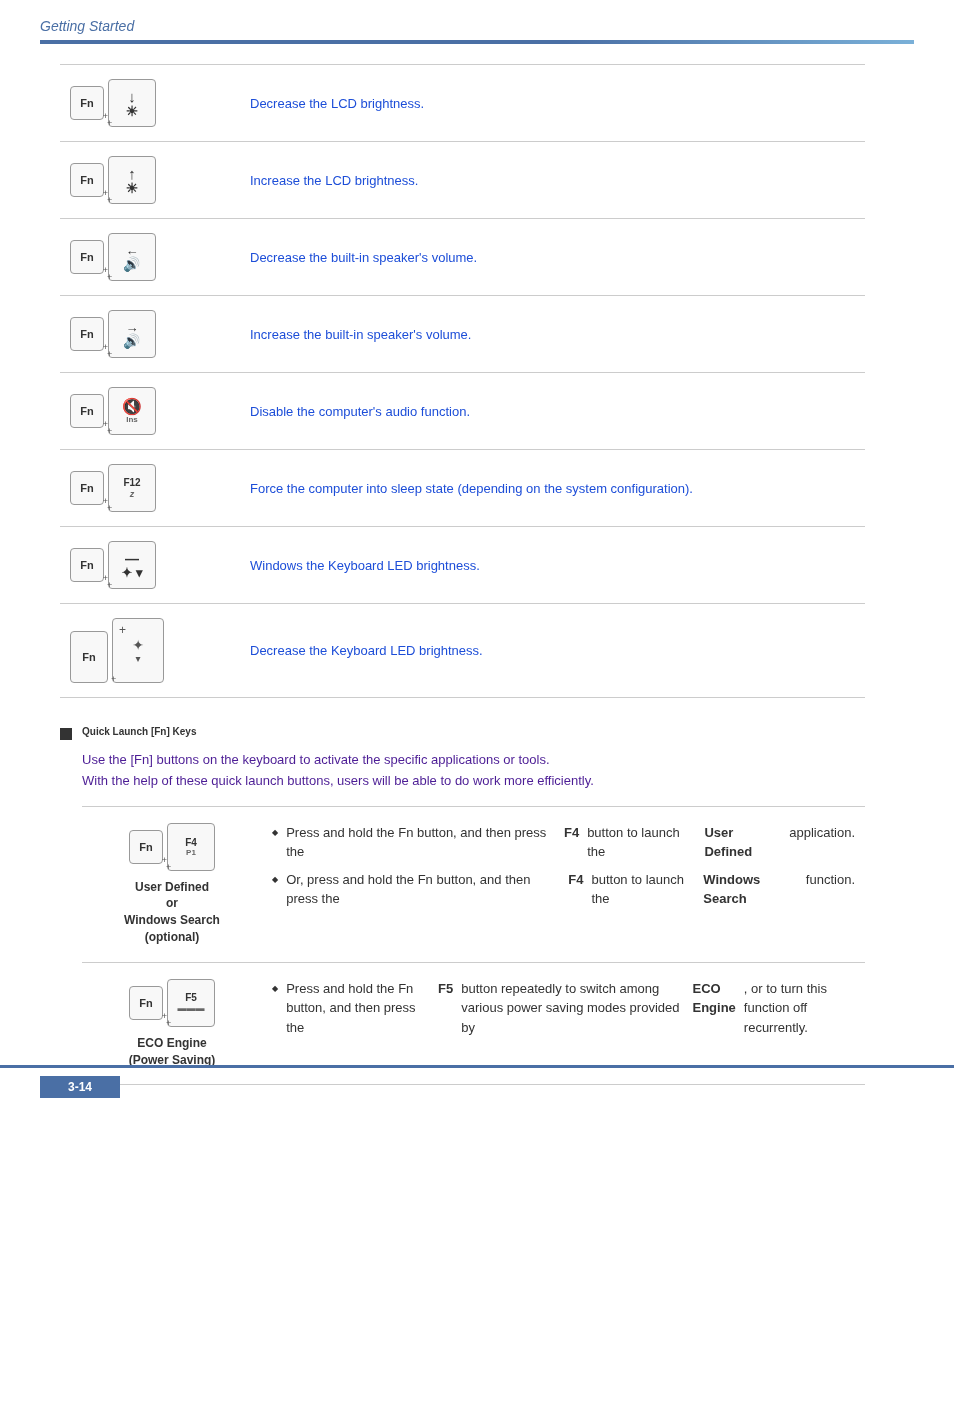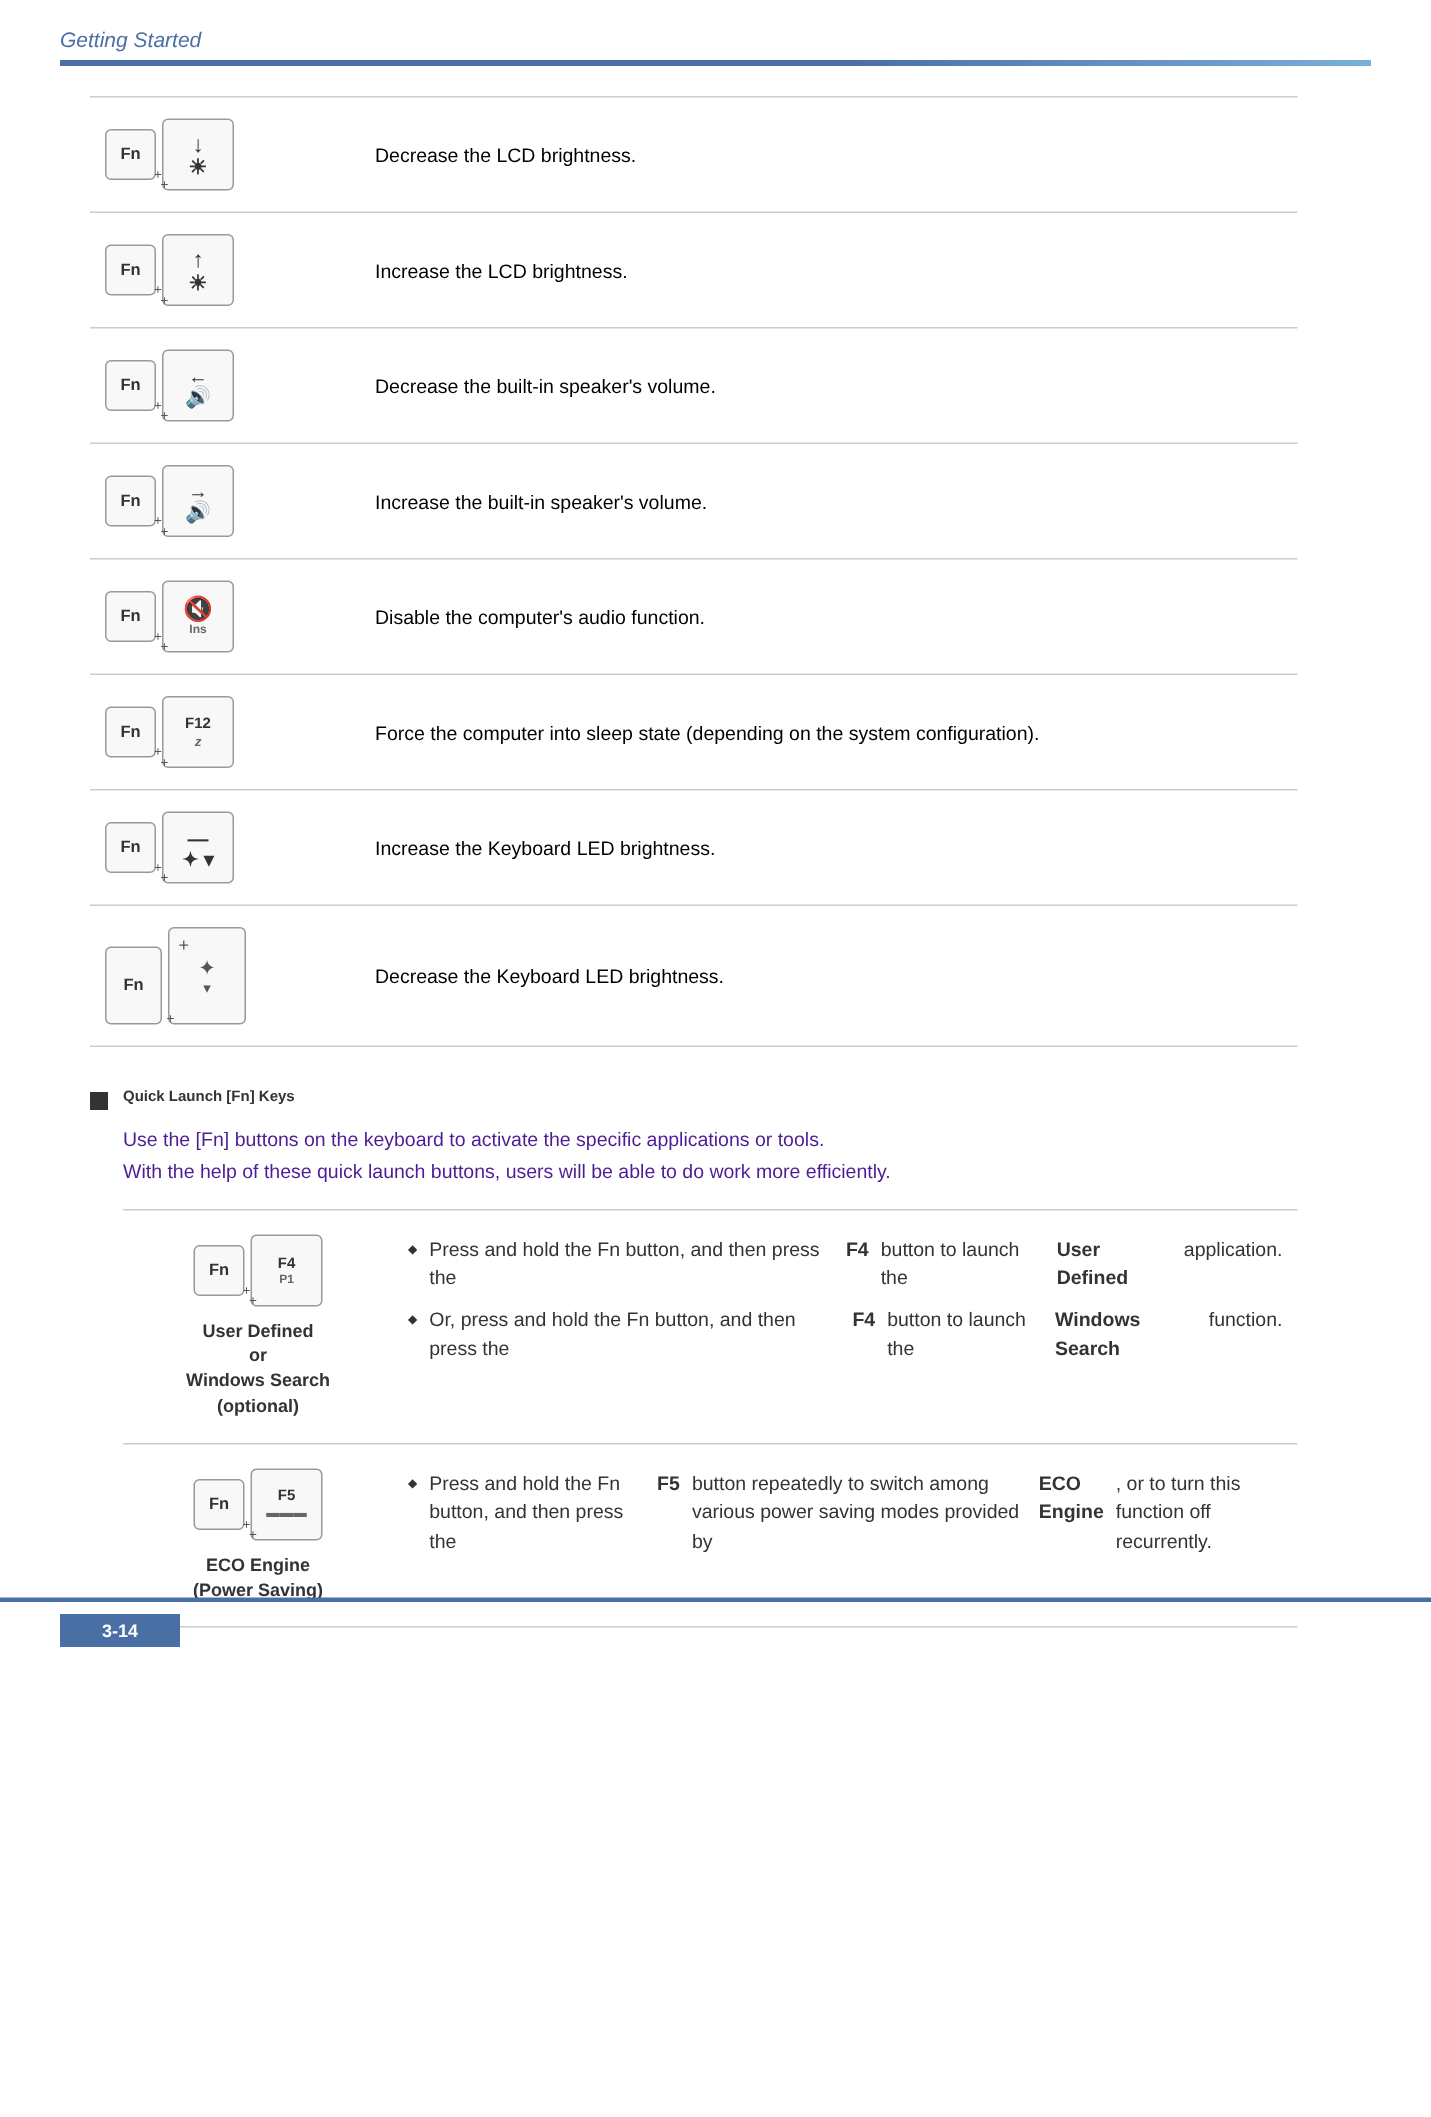--- a/index.html
+++ b/index.html
@@ -49,21 +49,21 @@
     }
     .key-table tr:last-child td {
       border-bottom: 1px solid #ccc;
     }
     .key-combo-cell {
       width: 180px;
       min-width: 150px;
     }
     .key-desc-cell {
       font-size: 13px;
-      color: #000000;
+      color: #1d4ed8;
       padding-left: 20px;
     }
 
     
     .key-combo {
       display: flex;
       align-items: center;
       gap: 4px;
     }
     .key-box {
@@ -172,20 +172,21 @@
       list-style: none;
       padding: 0;
     }
     .ql-bullet-list li {
       display: flex;
       gap: 8px;
       margin-bottom: 8px;
       font-size: 13px;
       line-height: 1.5;
       align-items: flex-start;
+      justify-content: flex-end;
     }
     .ql-bullet-list li::before {
       content: '◆';
       font-size: 8px;
       margin-top: 4px;
       flex-shrink: 0;
       color: #333;
     }
     .bold { font-weight: bold; }
 
@@ -400,21 +401,21 @@
             <div class="key-func-wrapper">
               <div class="key-box key-func" style="padding: 2px;">
                 <span style="font-size:14px; line-height:1">—</span>
                 <span style="font-size:13px; line-height:1">✦ ▾</span>
               </div>
               <span class="plus-sign">+</span>
             </div>
           </div>
         </td>
         <td class="key-desc-cell">
-          <span>Increase the Keyboard LED brightness.</span>
+          <span>Windows the Keyboard LED brightness.</span>
         </td>
       </tr>
 
       <tr>
         <td class="key-combo-cell">
           <div style="display:flex; align-items:flex-end; gap:4px;">
             <div style="position:relative; display:inline-flex;">
               <div class="key-fn-large">Fn</div>
             </div>
             <div style="position:relative; display:inline-flex;">

